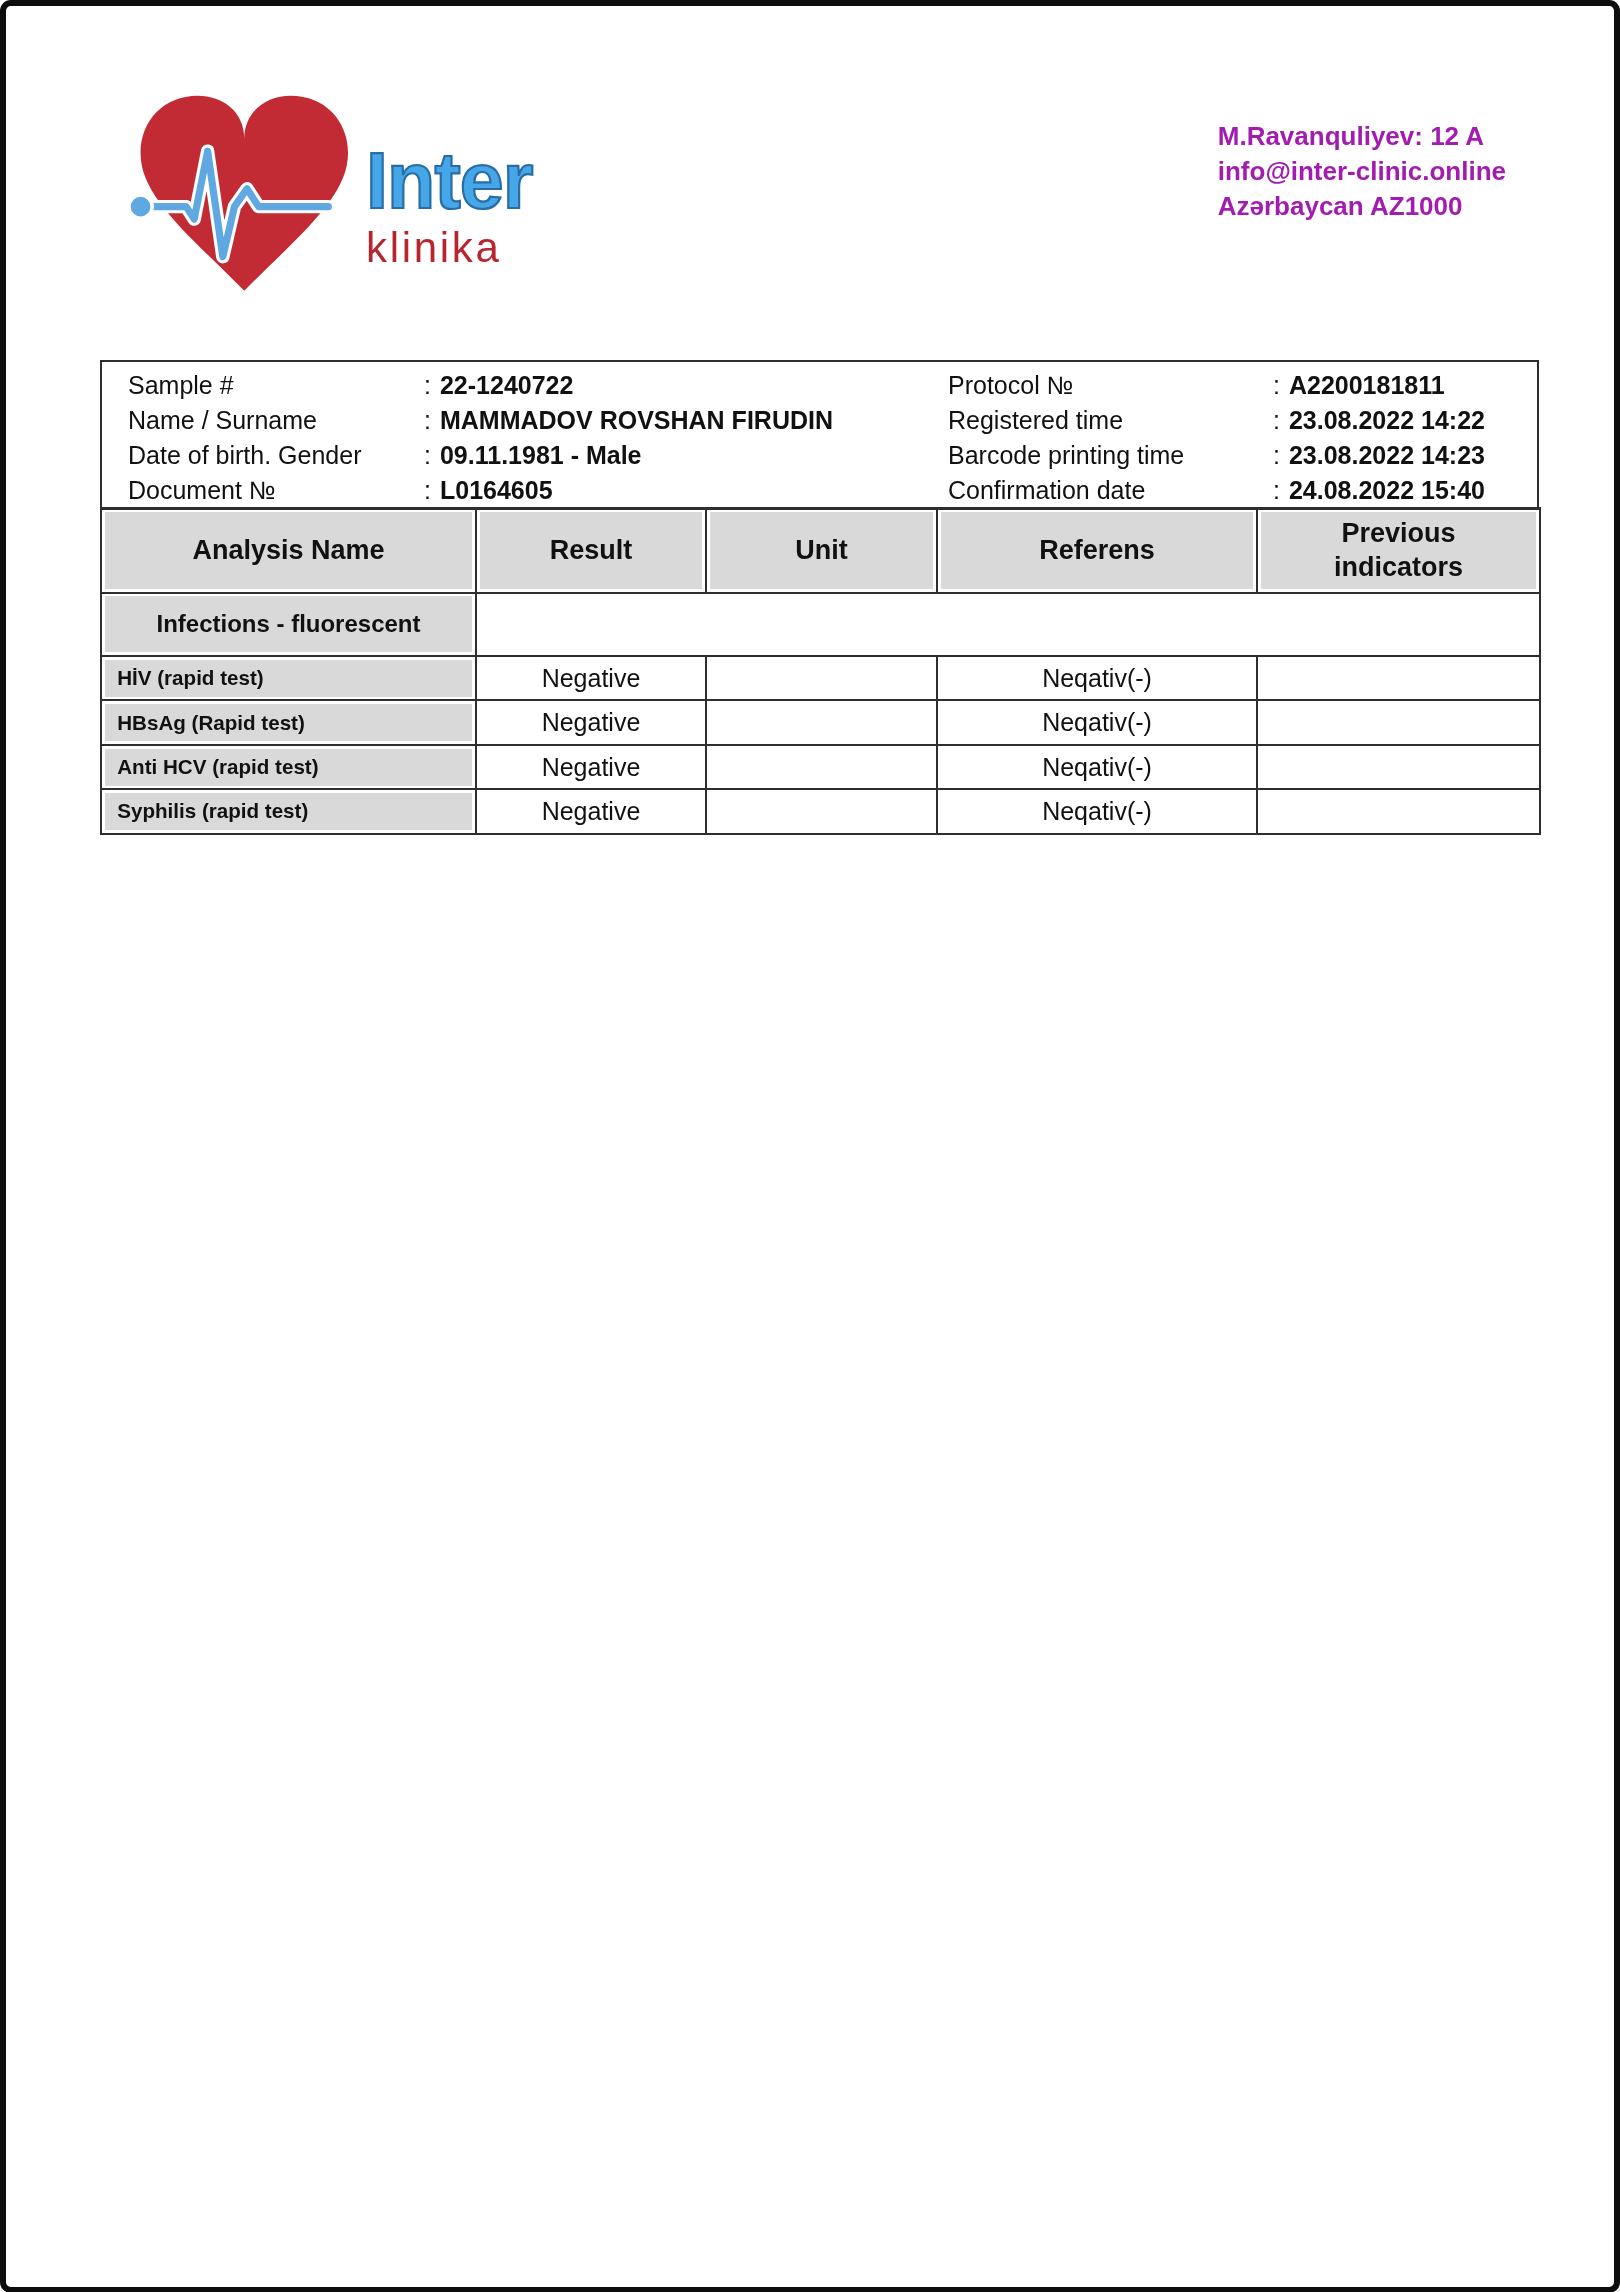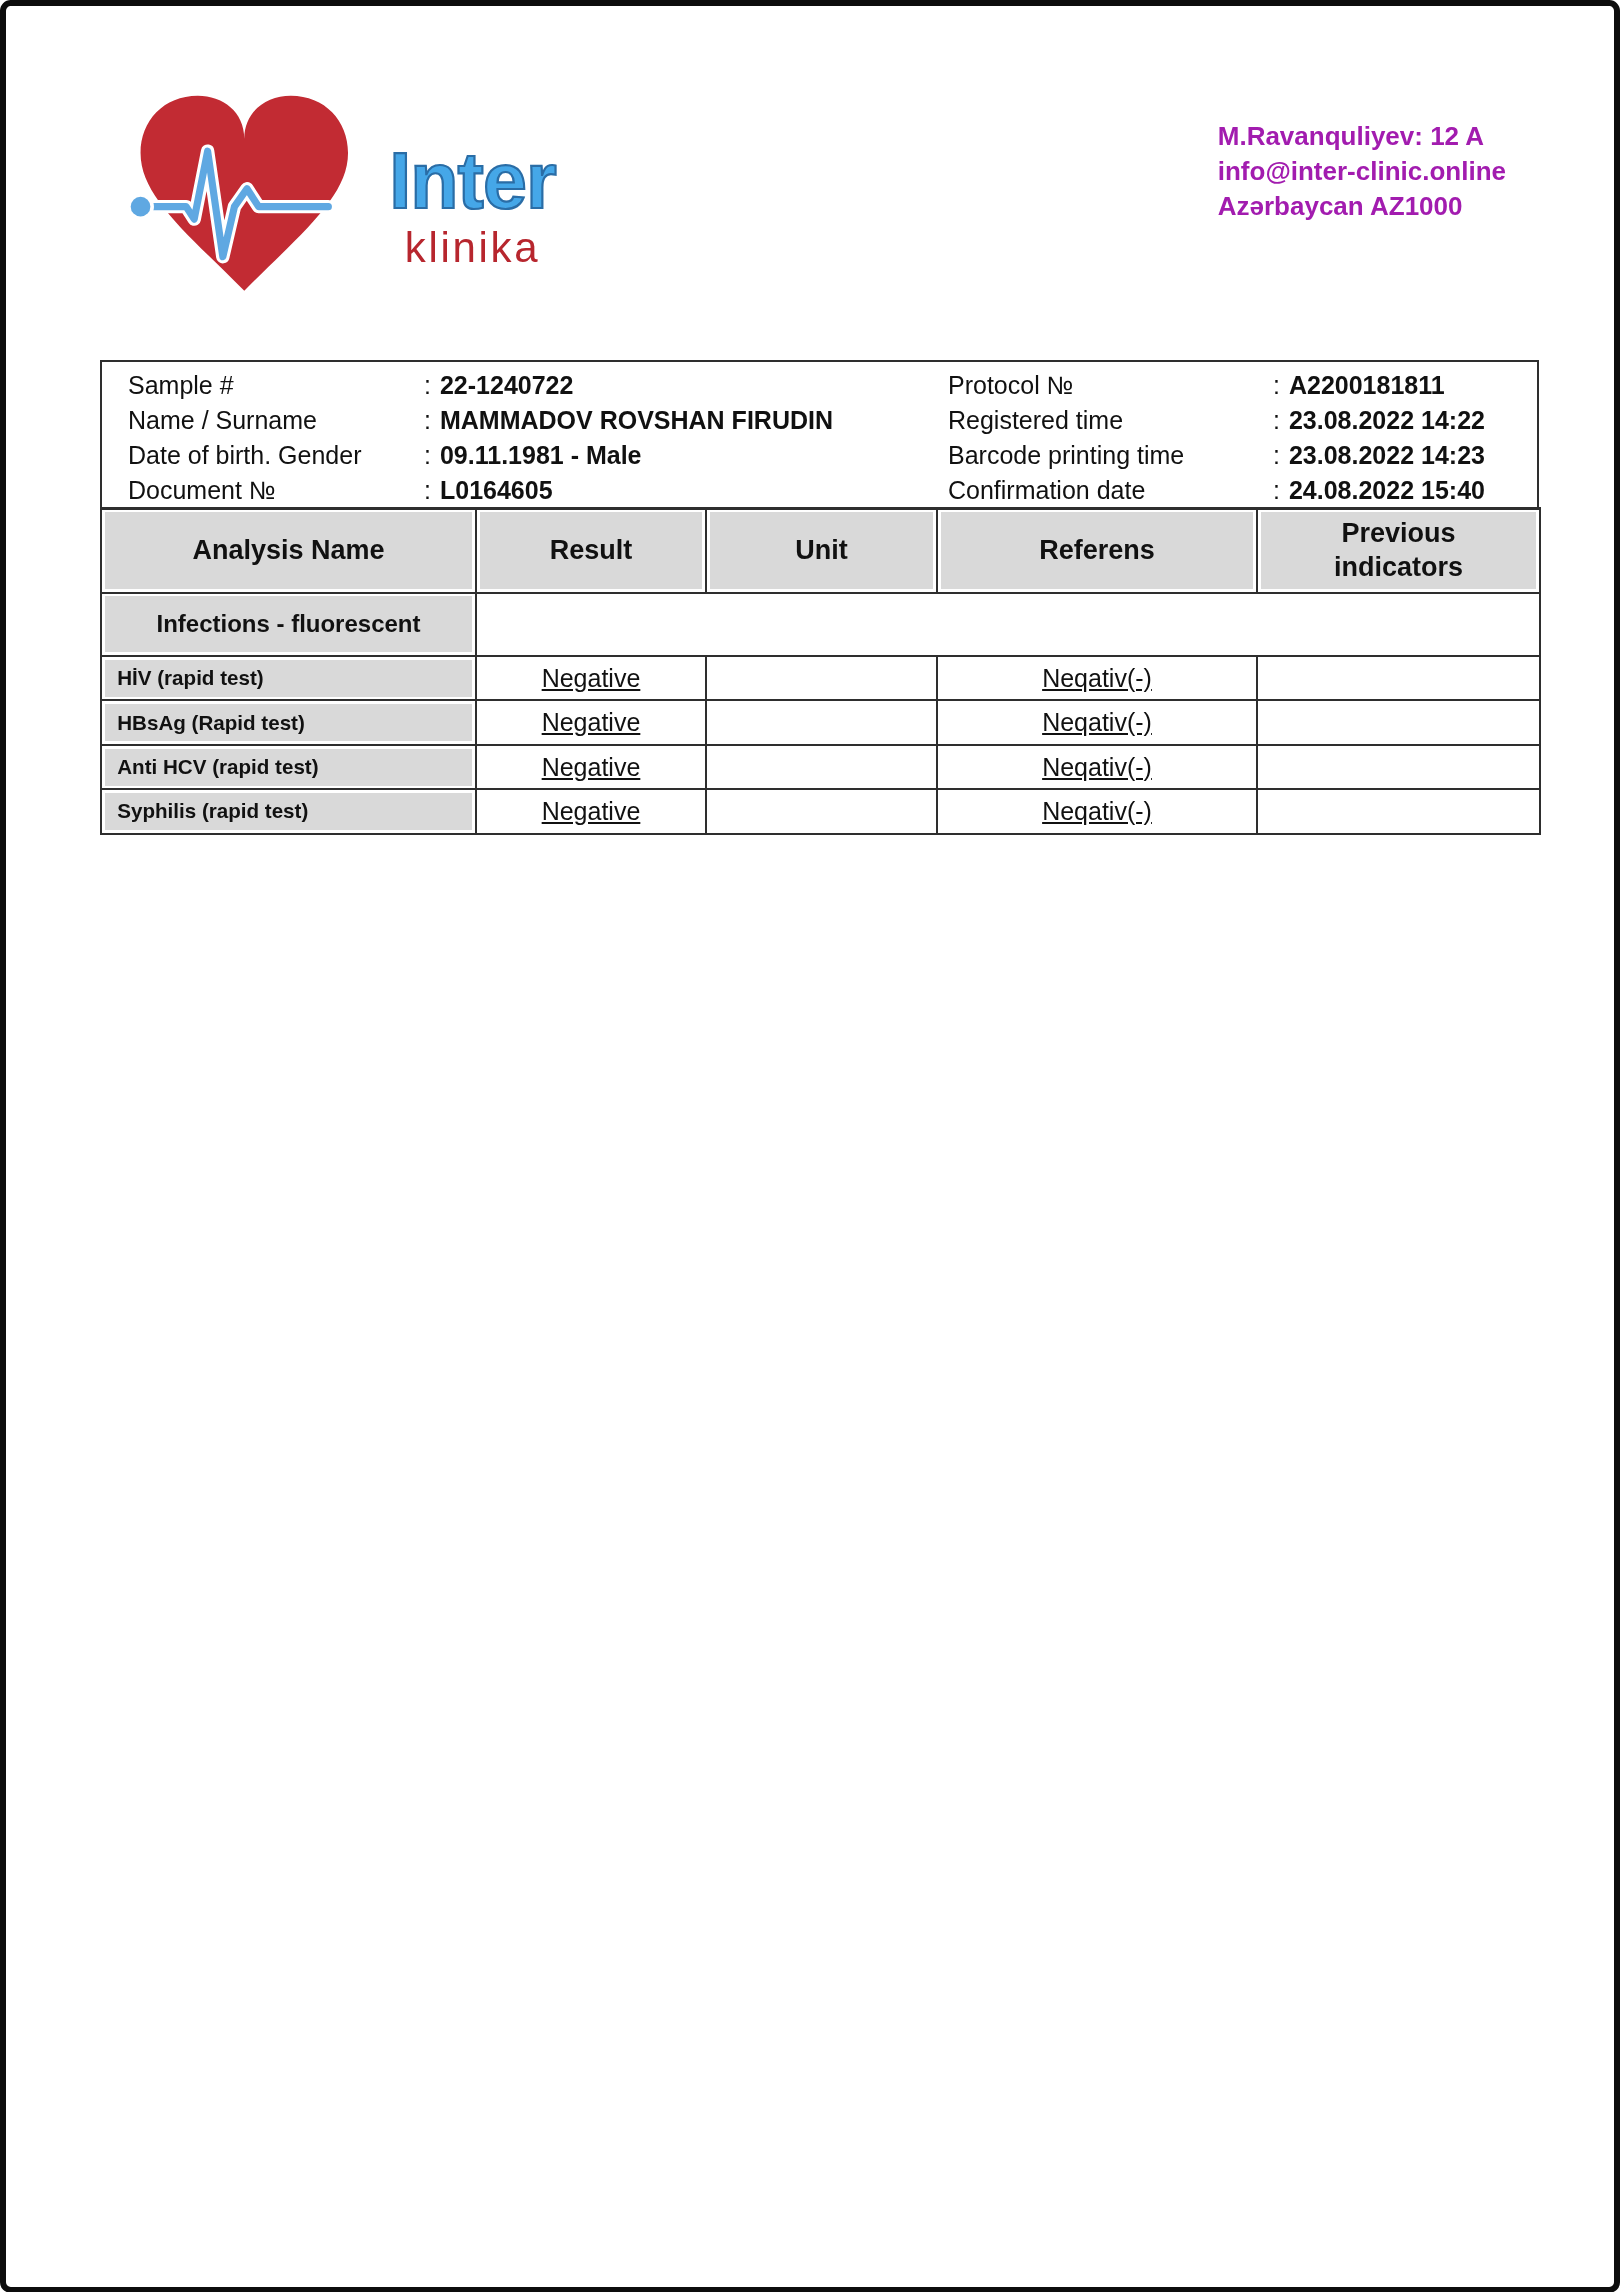--- a/index.html
+++ b/index.html
@@ -24,21 +24,21 @@
     position: absolute;
     left: 122px;
     top: 79px;
     display: flex;
     align-items: flex-start;
   }
   .logo-heart { display: block; }
   .logo-text {
     margin-left: 9px;
     margin-top: 56px;
-    text-align: center;
+    text-align: left;
     width: 213px;
   }
   .logo-inter {
     font-size: 79px;
     line-height: 1;
     font-weight: bold;
     color: #45a7e8;
     -webkit-text-stroke: 2.2px #2a6da6;
     letter-spacing: -0.9px;
   }
@@ -120,21 +120,21 @@
     padding: 0 18px;
     line-height: 1.25;
   }
   tr.section-row td { height: 56px; }
   td.section-cell {
     font-size: 24px;
     font-weight: bold;
     text-align: center;
     margin-left: 39px;
   }
-  tr.data-row td { height: 37px; text-decoration: underline; }
+  tr.data-row td { height: 37px; }
   td.label-cell {
     font-size: 20.6px;
     font-weight: bold;
     text-align: left;
   }
   td.label-cell .lpad { display: inline-block; padding-left: 12.5px; }
   td.value-cell {
     font-size: 25px;
     font-weight: normal;
     text-align: center;

